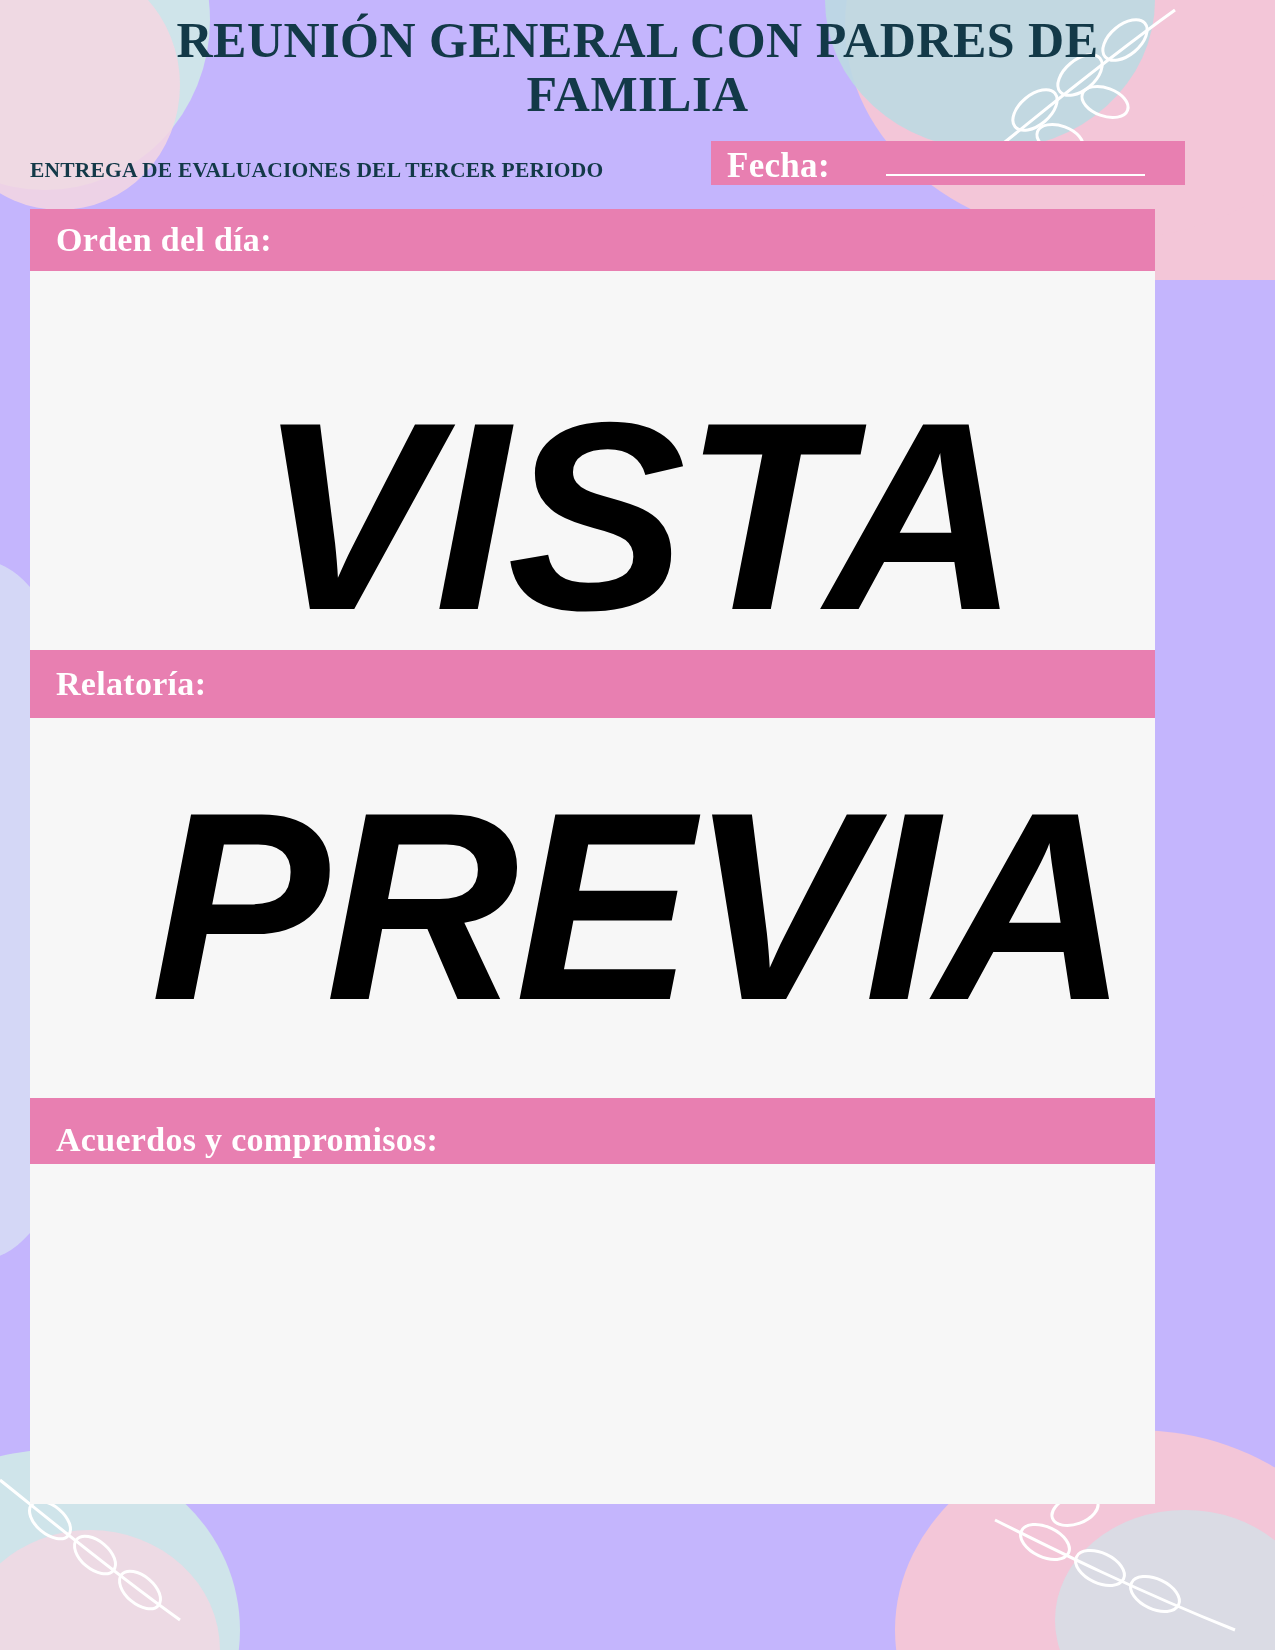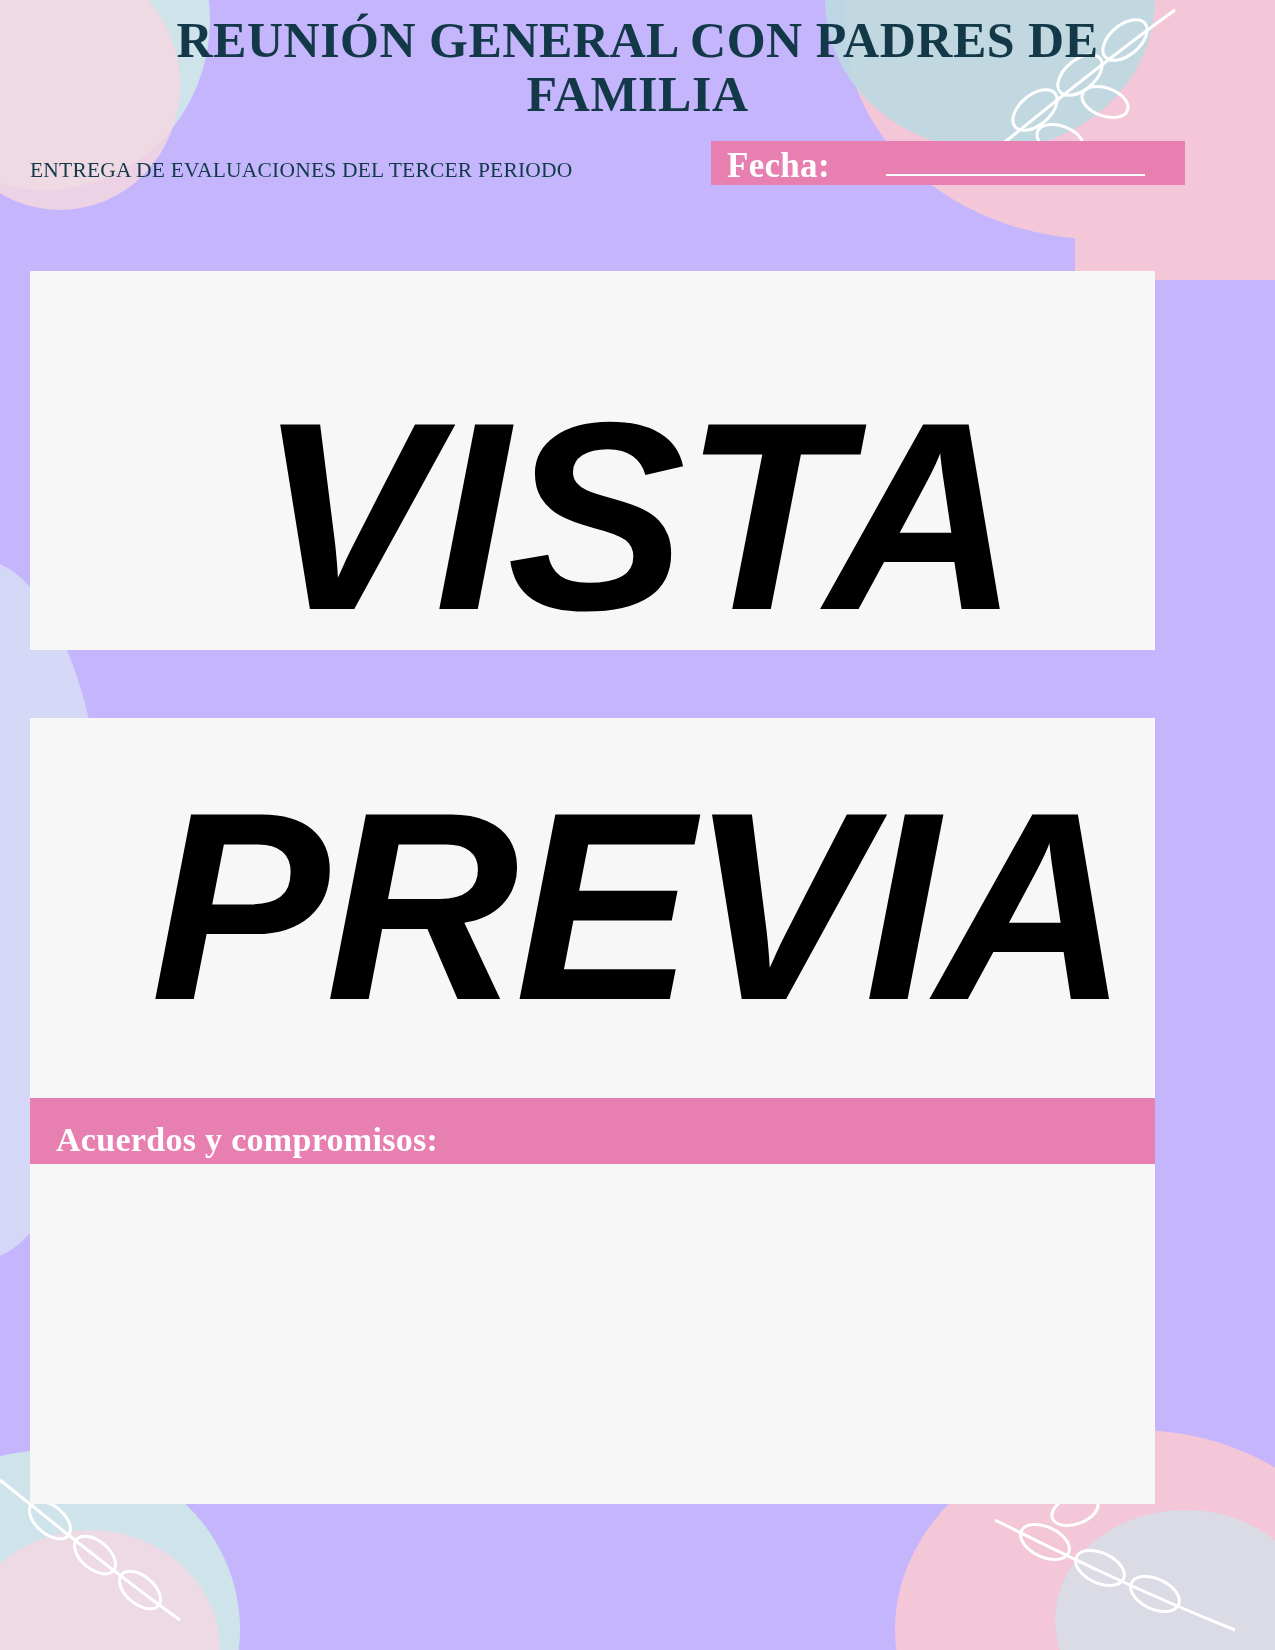--- a/index.html
+++ b/index.html
@@ -134,21 +134,21 @@
     left: 30px;
     right: 0;
     height: 56px;
   }
   .subtitle {
     position: absolute;
     left: 0;
     top: 6px;
     color: #133948;
     font-family: "Liberation Serif", serif;
-    font-weight: normal;
+    font-weight: bold;
     font-size: 21.5px;
     letter-spacing: .2px;
     white-space: nowrap;
   }
   .fecha-box {
     position: absolute;
     left: 681px;
     top: -11px;
     width: 474px;
     height: 44px;
@@ -276,22 +276,28 @@
 
     <div class="subtitle-row">
       <div class="subtitle">ENTREGA DE EVALUACIONES DEL TERCER PERIODO</div>
 
       <div class="fecha-box">
         <span class="fecha-label">Fecha:</span>
         <span class="fecha-line"></span>
       </div>
     </div>
 
+    <div class="band band-orden">
+      <span>Orden del día:</span>
+    </div>
     <div class="field field-orden"></div>
 
+    <div class="band band-relato">
+      <span>Relatoría:</span>
+    </div>
     <div class="field field-relato"></div>
 
     <div class="band band-acuerdo">
       <span>Acuerdos y compromisos:</span>
     </div>
     <div class="field field-acuerdo"></div>
 
     <div class="preview-word preview-previa">PREVIA</div>
     <div class="preview-word preview-vista">VISTA</div>
 

